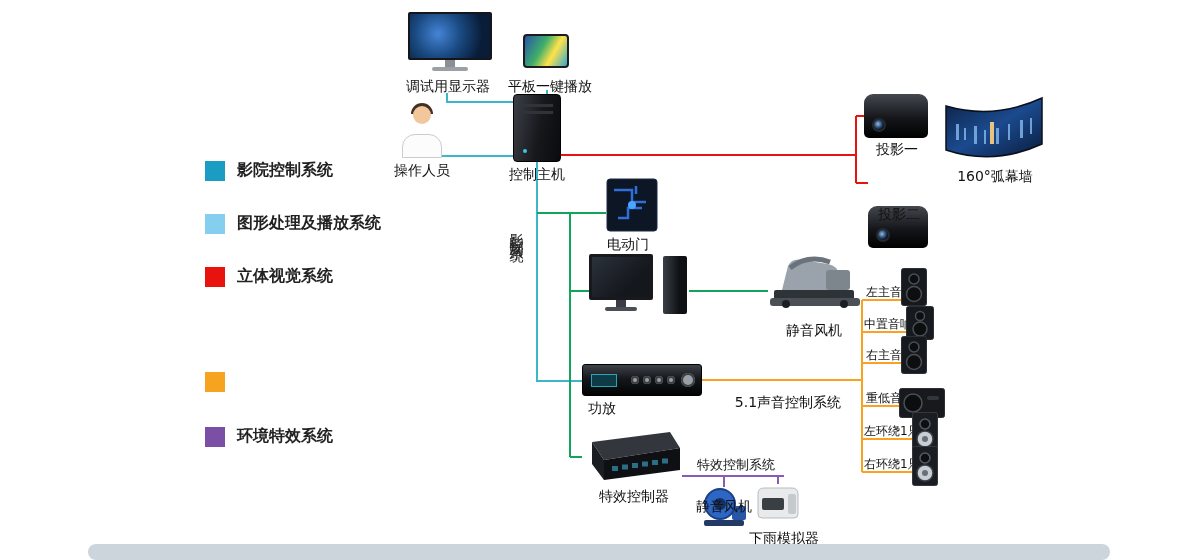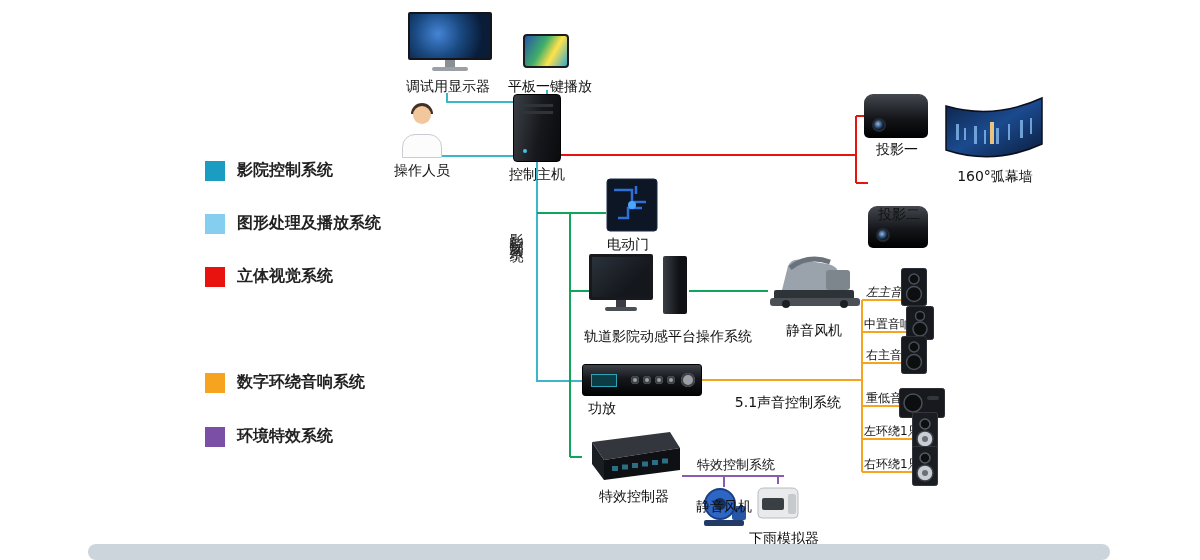--- a/index.html
+++ b/index.html
@@ -109,21 +109,20 @@
   <div class="legend-item" style="left:205px;top:266px;">
     <div class="legend-sq" style="background: rgb(232, 19, 14);"></div>
     <div class="legend-txt">立体视觉系统</div>
   </div>
   <div class="legend-item" style="left:205px;top:213px;">
     <div class="legend-sq" style="background: rgb(133, 206, 240);"></div>
     <div class="legend-txt">图形处理及播放系统</div>
   </div>
   <div class="legend-item" style="left:205px;top:372px;">
     <div class="legend-sq" style="background: rgb(246, 164, 31);"></div>
-    <div class="legend-txt">数字环绕音响系统</div>
   </div>
   <div class="legend-item" style="left:205px;top:426px;">
     <div class="legend-sq" style="background: rgb(122, 79, 165);"></div>
     <div class="legend-txt">环境特效系统</div>
   </div>
 
   <div class="dev" style="left:408px;top:12px;width:84px;height:64px;">
     <div class="mon-screen"></div>
     <div class="mon-neck"></div>
     <div class="mon-base"></div>
@@ -196,21 +195,20 @@
     </svg>
   </div>
   <div class="lbl" style="left:598px;top:236px;width:60px;">电动门</div>
 
   <div class="dev" style="left:589px;top:252px;width:100px;height:74px;">
     <div class="pc-mon"></div>
     <div class="pc-neck"></div>
     <div class="pc-base"></div>
     <div class="pc-tower"></div>
   </div>
-  <div class="lbl" style="left:578px;top:328px;width:180px;">轨道影院动感平台操作系统</div>
 
   <div class="dev" style="left:768px;top:246px;width:94px;height:68px;">
     <svg width="94" height="68" viewBox="0 0 94 68">
       <rect x="6" y="44" width="80" height="12" rx="2" fill="#2e3338"></rect>
       <rect x="2" y="52" width="90" height="8" rx="3" fill="#4a5056"></rect>
       <path d="M14 44 L20 20 Q24 12 34 14 L60 18 Q70 20 70 28 L72 44 Z" fill="#9aa3ab"></path>
       <path d="M22 22 Q40 8 62 16" stroke="#6a737b" stroke-width="5" fill="none"></path>
       <rect x="58" y="24" width="24" height="20" rx="3" fill="#7d858d"></rect>
       <circle cx="18" cy="58" r="4" fill="#1c1f22"></circle>
         <circle cx="76" cy="58" r="4" fill="#1c1f22"></circle>
@@ -225,21 +223,21 @@
       <div class="knob" style="left:60px;"></div>
       <div class="knob" style="left:72px;"></div>
       <div class="knob" style="left:84px;"></div>
       <div class="knob big" style="left:98px;"></div>
     </div>
   </div>
   <div class="lbl" style="left:580px;top:400px;width:44px;">功放</div>
 
   <div class="lbl" style="left:726px;top:394px;width:124px;">5.1声音控制系统</div>
 
-  <div class="lbl small" style="left:866px;top:285px;font-style:italic;">左主音</div>
+  <div class="lbl small" style="left:866px;top:285px;">左主音</div>
   <div class="dev" style="left:901px;top:268px;">
     <svg width="26" height="38" viewBox="0 0 26 38">
         <rect x="0.5" y="0.5" width="25" height="37" rx="2" fill="#16191d" stroke="#2c3036"></rect>
         <circle cx="13" cy="11" r="5" fill="#0c0e10" stroke="#4a5058" stroke-width="1.5"></circle>
         <circle cx="13" cy="26" r="7.5" fill="#0c0e10" stroke="#4a5058" stroke-width="1.5"></circle>
       </svg>
   </div>
 
   <div class="lbl small" style="left:864px;top:317px;">中置音响</div>
   <div class="dev" style="left:906px;top:306px;">

